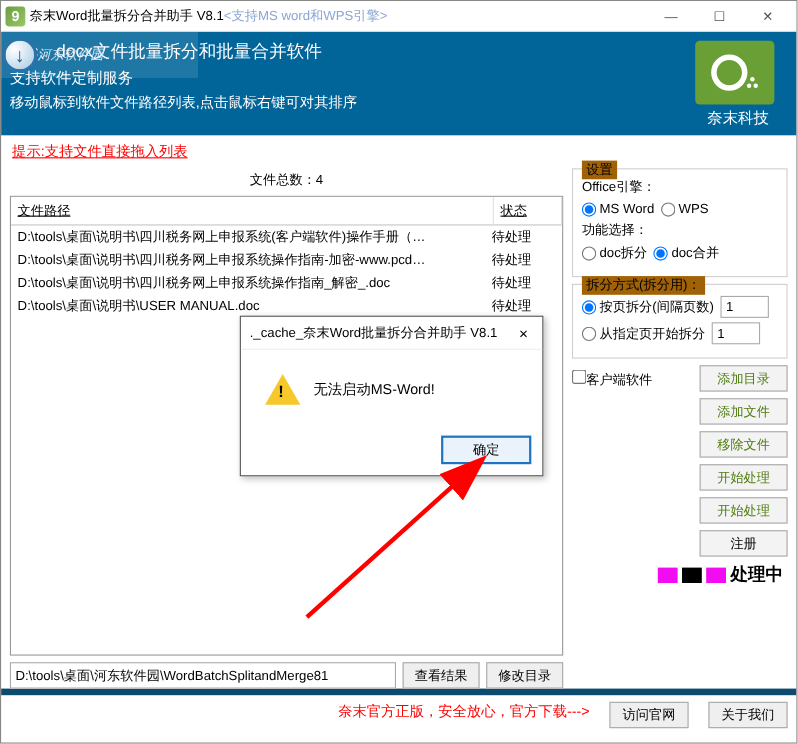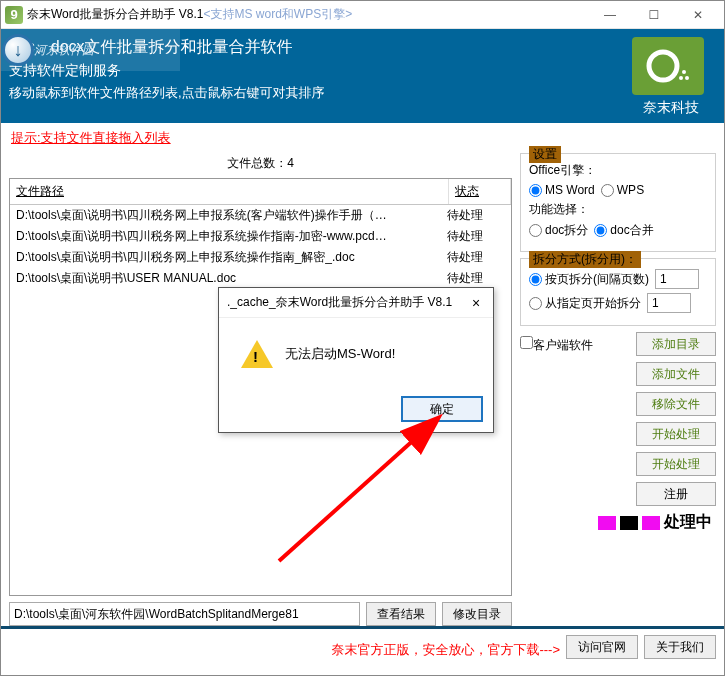--- a/index.html
+++ b/index.html
@@ -56,21 +56,21 @@
 .action-btns { display: flex; flex-direction: column; gap: 6px; }
 .action-btns .btn { width: 80px; background: #f3f3f3; color: #4d7c0f; }
 .action-btns .btn.enabled { color: #000; }
 
 .procstat { display: flex; align-items: center; justify-content: flex-end; gap: 4px; margin-top: 6px; padding-right: 4px; }
 .sqbox { width: 18px; height: 14px; }
 .sqbox.magenta { background: #f10cf1; }
 .sqbox.black { background: #000; }
 .proc-text { font-size: 16px; font-weight: bold; }
 
-.footer { border-top: 3px solid #0c4a6e; padding: 6px 8px; display: flex; align-items: flex-end; justify-content: flex-end; gap: 6px; }
+.footer { border-top: 6px solid #0c4a6e; padding: 6px 8px; display: flex; align-items: flex-start; justify-content: flex-end; gap: 18px; }
 .footer-text { color: #fe0000; font-size: 13px; }
 .footer .btn { width: 72px; }
 
 
 .dialog { position: absolute; left: 217px; top: 286px; width: 276px; background: #fff; border: 1px solid #555; box-shadow: 2px 2px 6px rgba(0,0,0,0.25); z-index: 10; }
 .dlg-title { display: flex; align-items: center; padding: 6px 8px; border-bottom: 1px solid #eee; }
 .dlg-title-text { flex: 1; }
 .dlg-close { width: 18px; text-align: center; font-size: 14px; }
 .dlg-body { display: flex; align-items: center; gap: 12px; padding: 22px 16px 28px 22px; }
 .warn-icon { width: 0; height: 0; border-left: 16px solid transparent; border-right: 16px solid transparent; border-bottom: 28px solid #f6c829; position: relative; }

